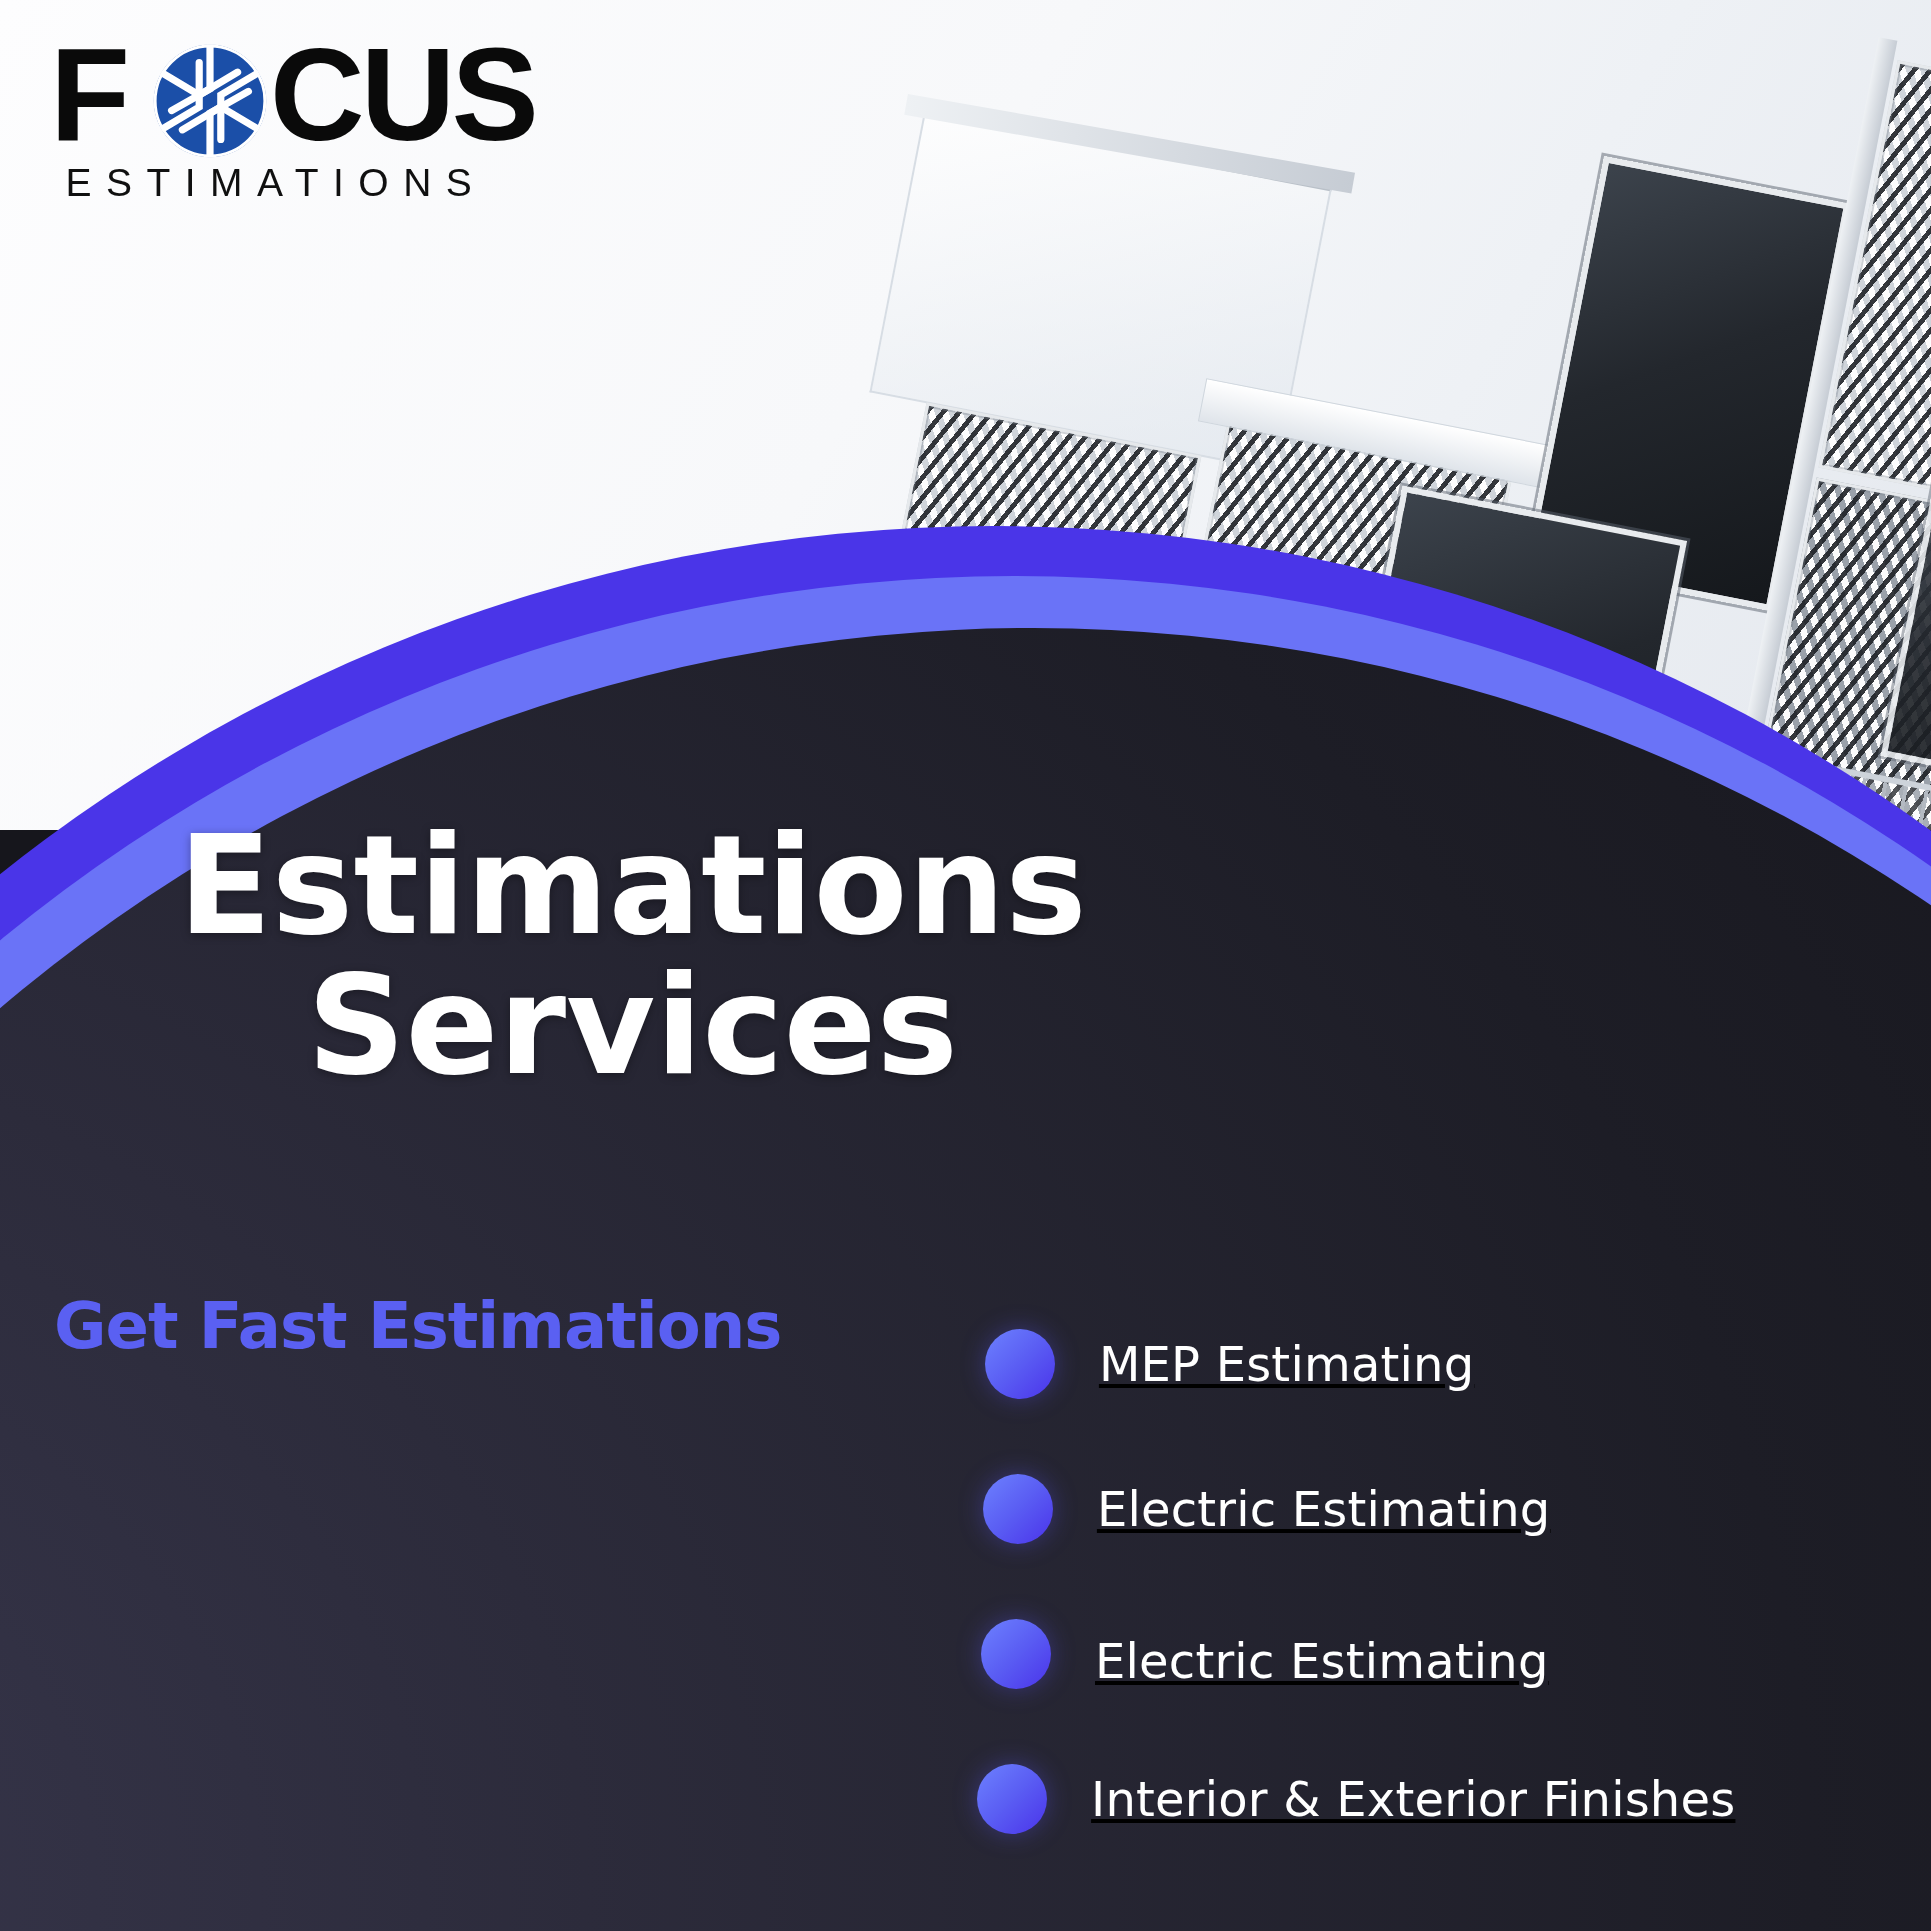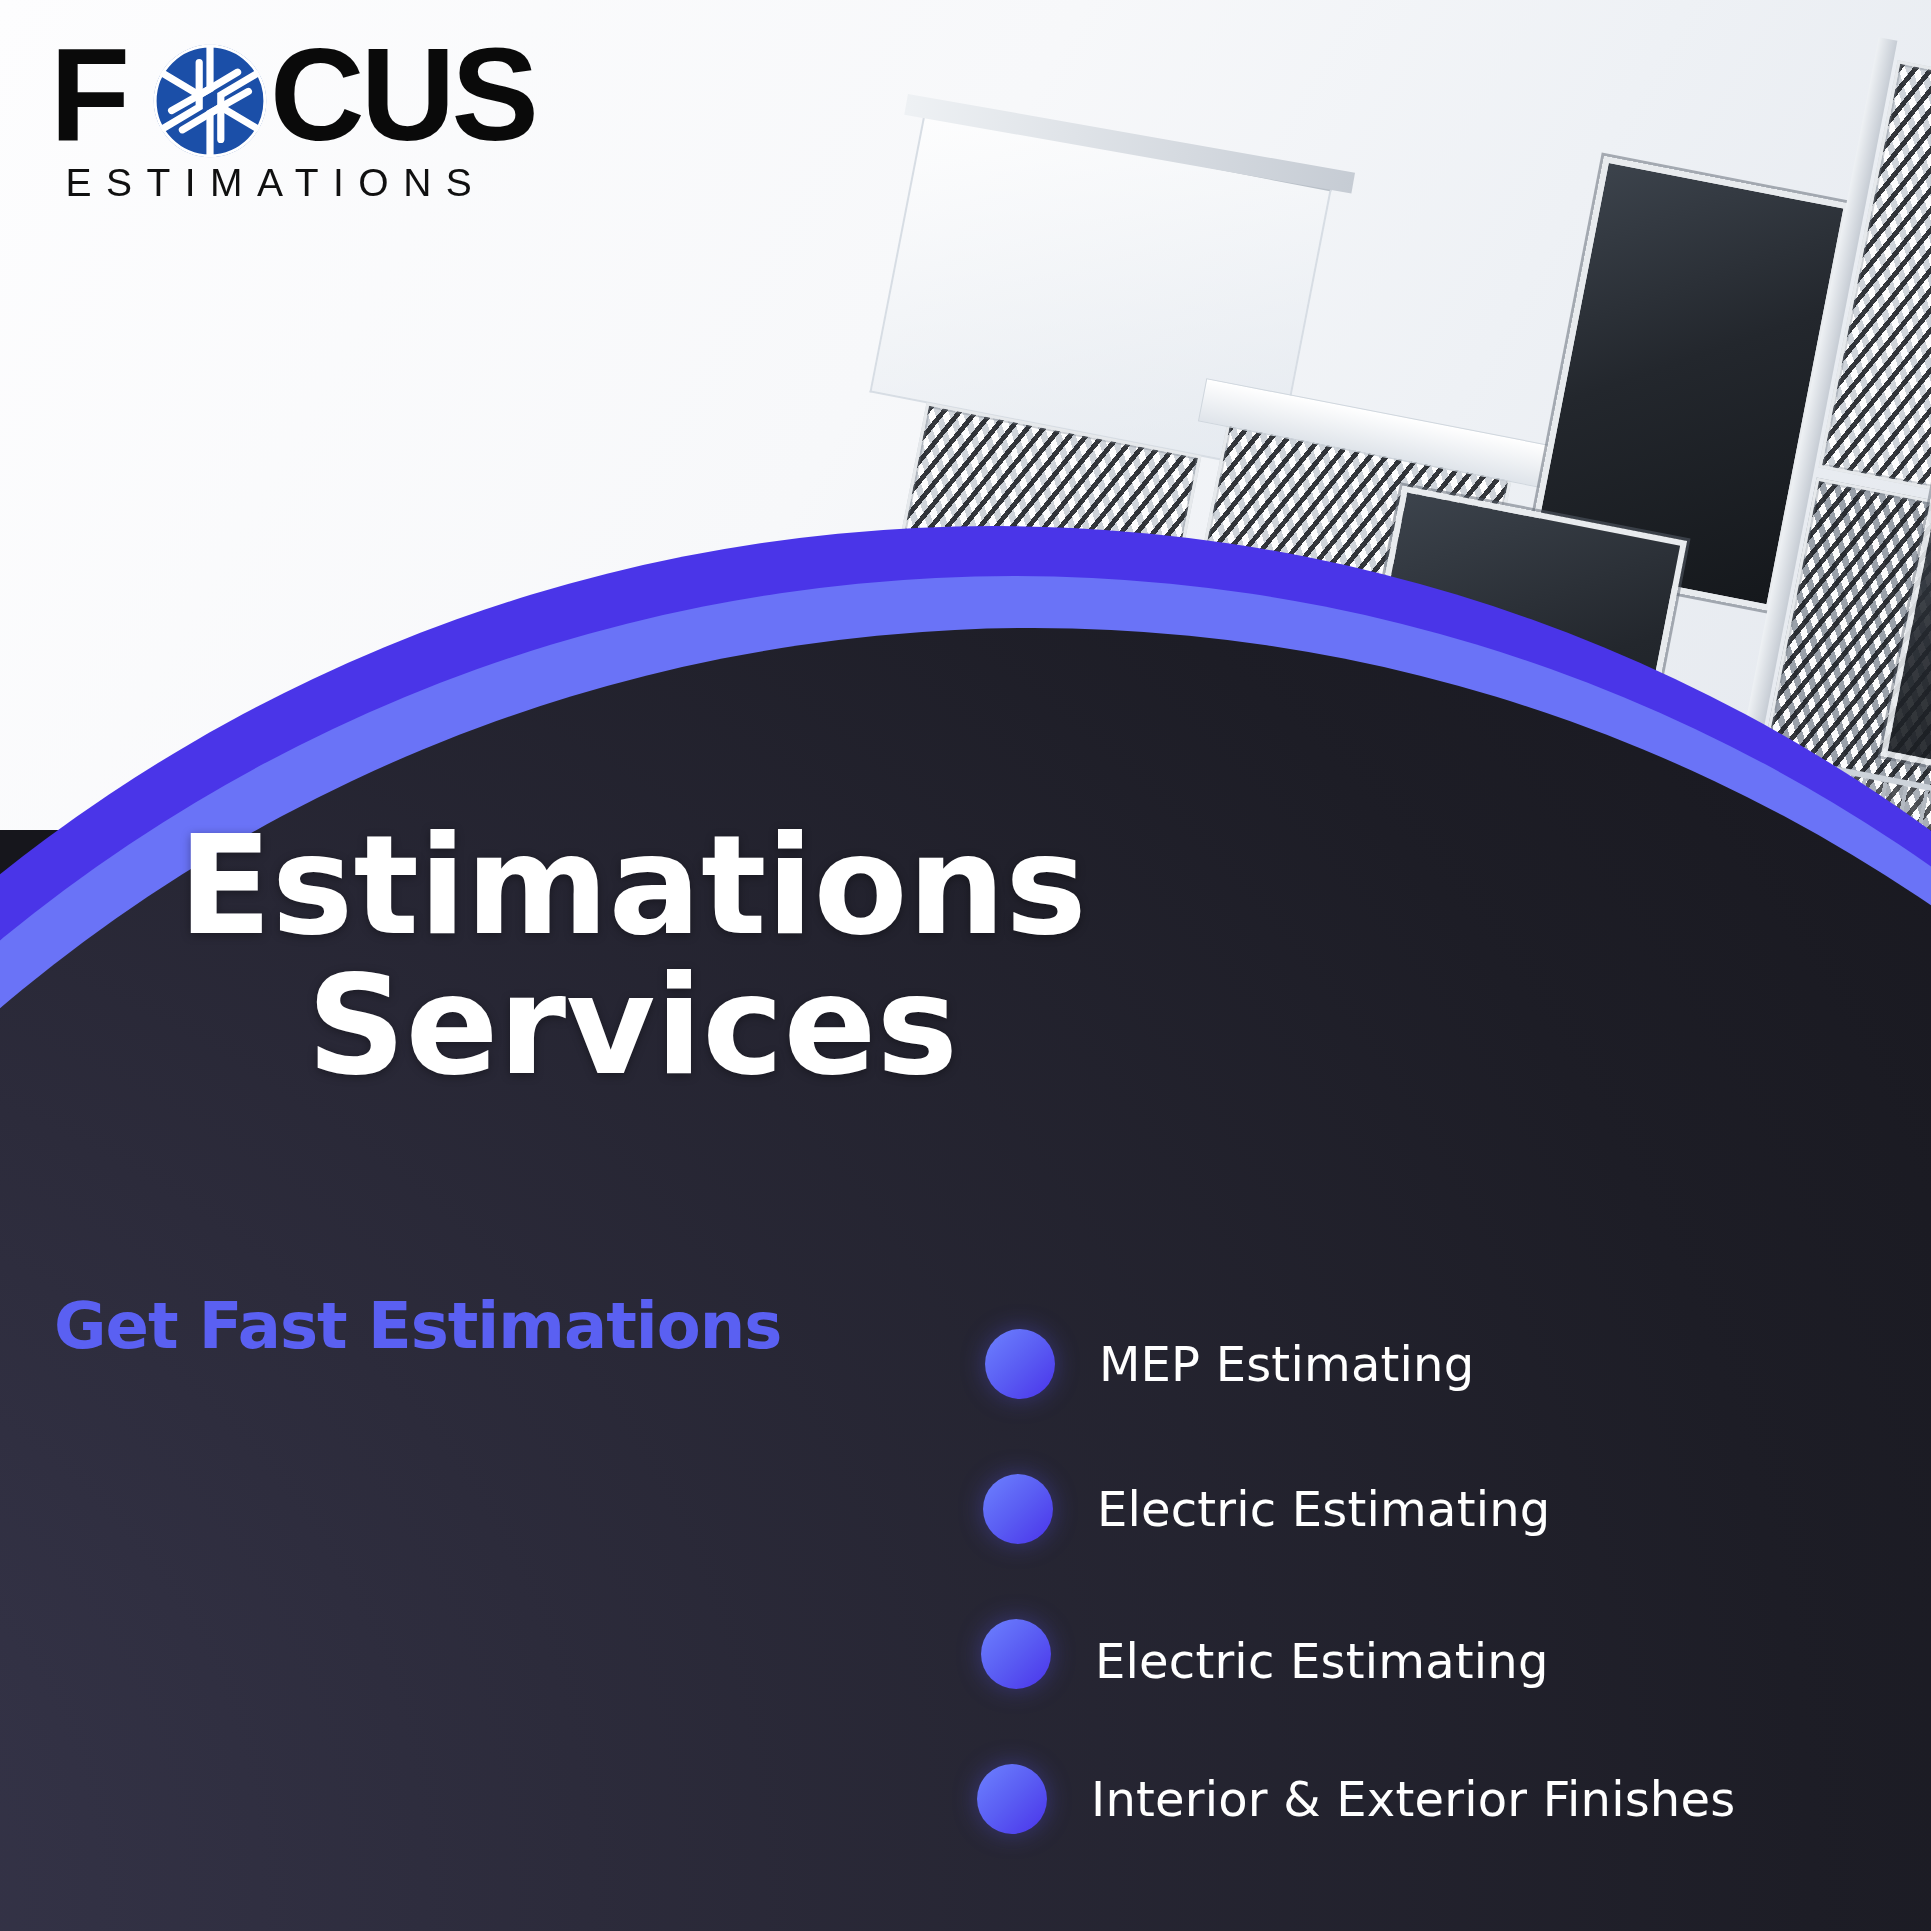--- a/index.html
+++ b/index.html
@@ -180,20 +180,21 @@
     line-height:1.62;
     color:#f2f2f5;
     font-weight:400;
     max-width:850px;
   }
 
   .right-col{
     width:966px;
     padding-top:83px;
     padding-left:9.7px;
+    text-decoration:underline;
   }
   .svc-list{ list-style:none; }
   .svc-item{
     display:flex;
     align-items:center;
     gap:44px;
     margin-bottom:75px;
   }
   .svc-item:last-child{ margin-bottom:0; }
   .bullet{

